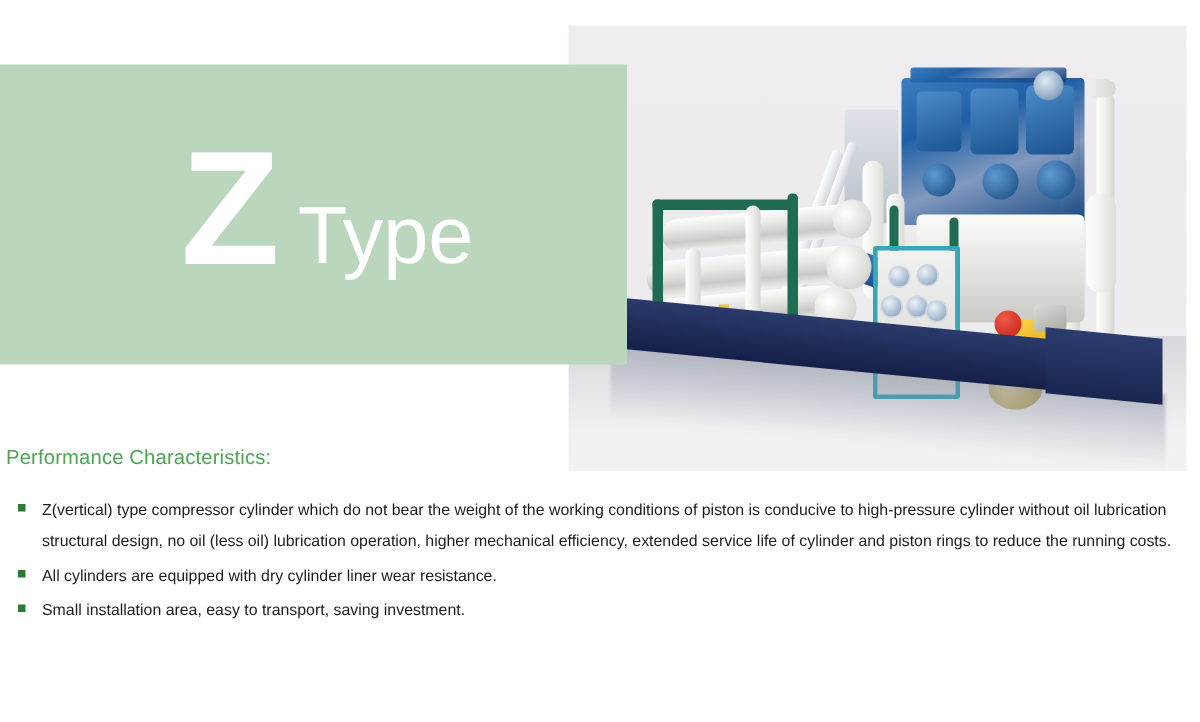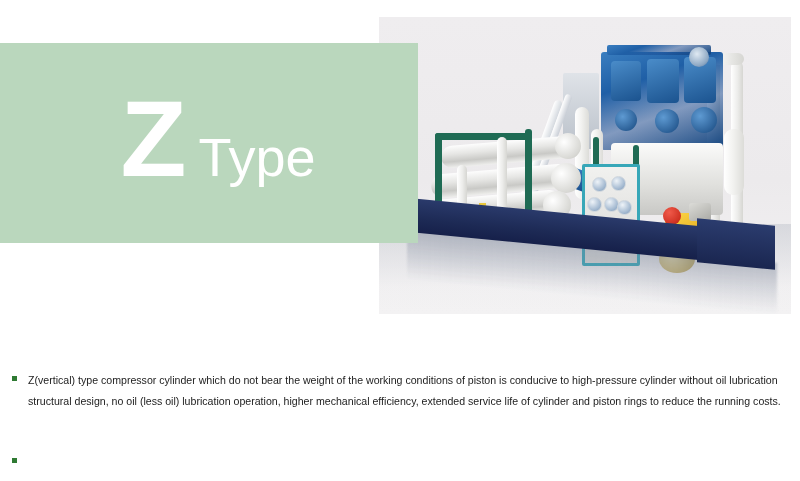--- a/index.html
+++ b/index.html
@@ -48,21 +48,21 @@
   }
   .subtitle{
     position:absolute;left:4px;top:297px;
     font-size:13.5px;color:#4ba551;letter-spacing:.1px;white-space:nowrap;
   }
 
   .bullets{
     position:absolute;left:4px;top:330px;width:792px;
   }
   .bullet{
-    display:flex;align-items:flex-start;margin-bottom:2px;margin-top:40px;
+    display:flex;align-items:flex-start;margin-bottom:2px;
   }
   .bullet-mark{
     width:5px;height:5px;background:#2f7a33;flex:0 0 auto;
     margin-top:6px;margin-right:11px;margin-left:8px;
   }
   .bullet-text{
     font-size:10.6px;line-height:21px;color:#1c1c1c;
     max-width:760px;
   }
 
@@ -210,27 +210,30 @@
     </div>
   </div>
 
   <div class="banner">
     <div class="banner-inner">
       <span class="z-big">Z</span>
       <span class="z-type">Type</span>
     </div>
   </div>
 
+  <div class="subtitle">Performance Characteristics:</div>
 
   <div class="bullets">
     <div class="bullet">
       <span class="bullet-mark"></span>
       <span class="bullet-text">Z(vertical) type compressor cylinder which do not bear the weight of the working conditions of piston is conducive to high-pressure cylinder without oil lubrication structural design, no oil (less oil) lubrication operation, higher mechanical efficiency, extended service life of cylinder and piston rings to reduce the running costs.</span>
     </div>
     <div class="bullet">
       <span class="bullet-mark"></span>
+      <span class="bullet-text">All cylinders are equipped with dry cylinder liner wear resistance.</span>
     </div>
     <div class="bullet">
       <span class="bullet-mark"></span>
+      <span class="bullet-text">Small installation area, easy to transport, saving investment.</span>
     </div>
   </div>
 
 </div>
 
 </body></html>

